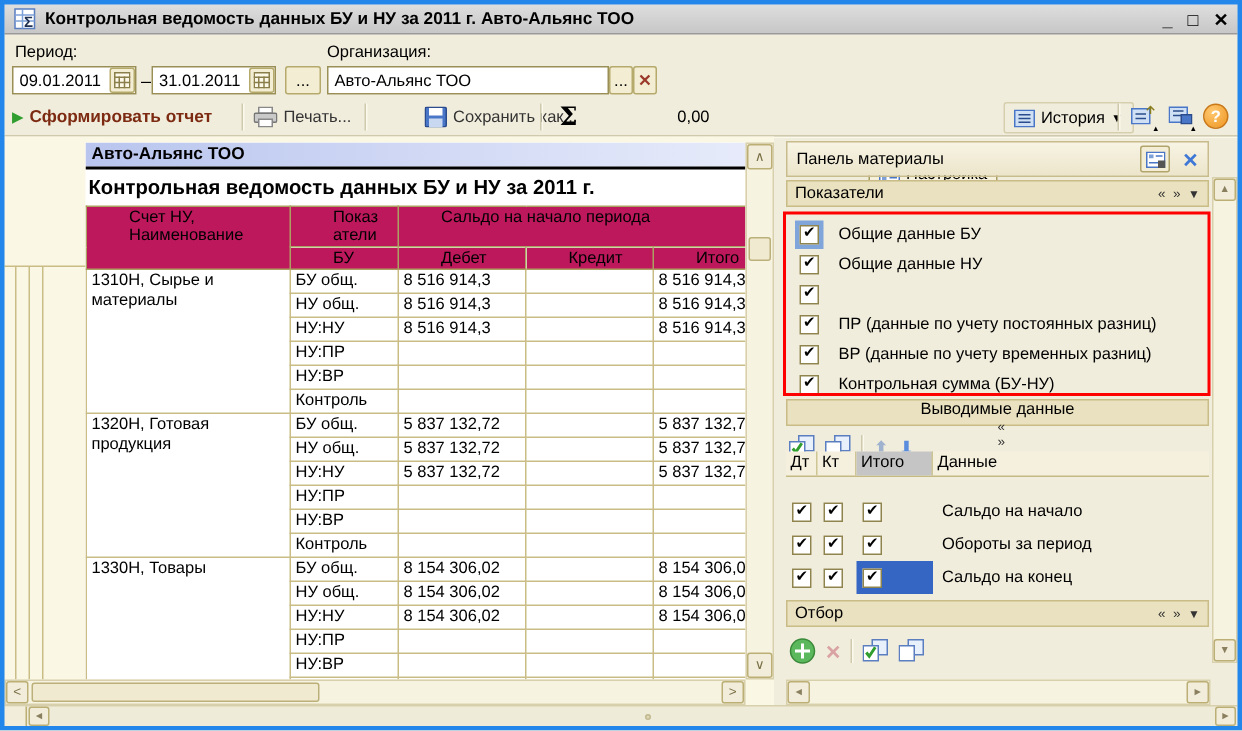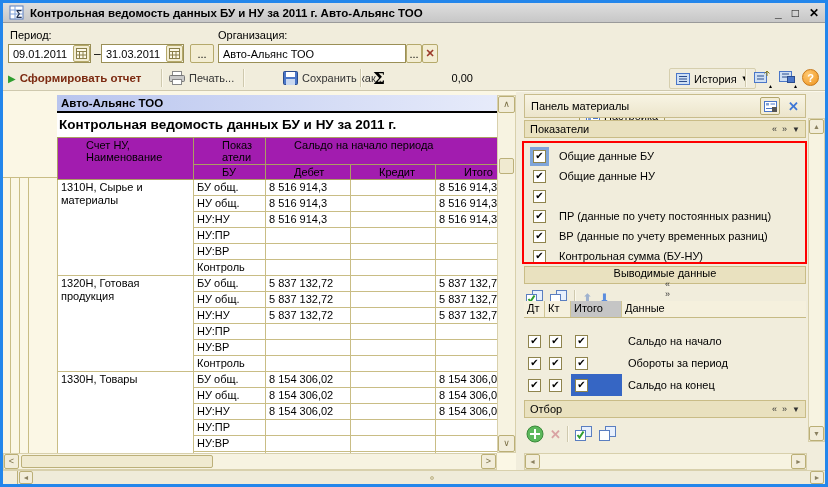--- a/index.html
+++ b/index.html
@@ -53,21 +53,21 @@
     border-top:1px solid #C9BD85; }
   .grp-margin i { position:absolute; top:0; bottom:0; border-left:1px solid #C9BD85; }
 
   .viewport { position:absolute; left:57px; top:95px; width:440px; height:358px; overflow:hidden; background:#fff; }
   .org-bar { height:18px; background:linear-gradient(90deg,#B9C5EE,#E9EDFB); border-bottom:2px solid #000;
     font-weight:bold; font-size:11.5px; padding:2px 4px; width:463px; }
   .rpt-title { height:24px; font-weight:bold; font-size:13.5px; padding:4px 2px 0 2px; width:463px; white-space:nowrap; }
   table.rpt { border-collapse:collapse; table-layout:fixed; width:463px; }
   table.rpt th, table.rpt td { border:1px solid #C9BD85; font-weight:normal; text-align:left;
     padding:1px 3px; overflow:hidden; white-space:normal; font-size:11px; }
-  table.rpt th { background:#a21caf; border-color:#AB9F62; vertical-align:top;padding-left:28px; }
+  table.rpt th { background:#be185d; border-color:#AB9F62; vertical-align:top;padding-left:28px; }
   table.rpt td { height:14px; line-height:13px; white-space:nowrap; }
   td.c-name { vertical-align:top; padding-left:30px; white-space:normal !important; line-height:14px; }
   td.c-num { text-align:right; }
   td.c-total { text-align:right; }
   th.h-ind { overflow-wrap:anywhere; }
 
   
   .sb-btn { background:#F2EDDA; border:1px solid #BBAF76; border-radius:2px; color:#7A6F45;
     display:flex; align-items:center; justify-content:center; font-size:9px; line-height:9px; }
   .vsb { position:absolute; left:497px; top:95px; width:19px; height:358px; background:#F7F3E1; border:1px solid #D8D0AC; }
@@ -160,21 +160,21 @@
       <rect x="0.5" y="0.5" width="10" height="10" fill="#FDF9E8" stroke="#8A7F4A"></rect>
       <line x1="0" y1="3.5" x2="11" y2="3.5" stroke="#8A7F4A"></line>
       <line x1="3.5" y1="3" x2="3.5" y2="11" stroke="#8A7F4A"></line>
       <line x1="7" y1="3" x2="7" y2="11" stroke="#8A7F4A"></line>
       <line x1="0" y1="7" x2="11" y2="7" stroke="#8A7F4A"></line>
     </svg>
   </span>
 </div>
 <span class="dash" style="left:94px; top:47px;">–</span>
 <div class="field" style="left:101px; top:44px; width:83px;">
-  <span class="val">31.03.2011</span>
+  <span class="val">31.01.2011</span>
   <span class="mini-btn">
     <svg width="11" height="11">
       <rect x="0.5" y="0.5" width="10" height="10" fill="#FDF9E8" stroke="#8A7F4A"></rect>
       <line x1="0" y1="3.5" x2="11" y2="3.5" stroke="#8A7F4A"></line>
       <line x1="3.5" y1="3" x2="3.5" y2="11" stroke="#8A7F4A"></line>
       <line x1="7" y1="3" x2="7" y2="11" stroke="#8A7F4A"></line>
       <line x1="0" y1="7" x2="11" y2="7" stroke="#8A7F4A"></line>
     </svg>
   </span>
 </div>

